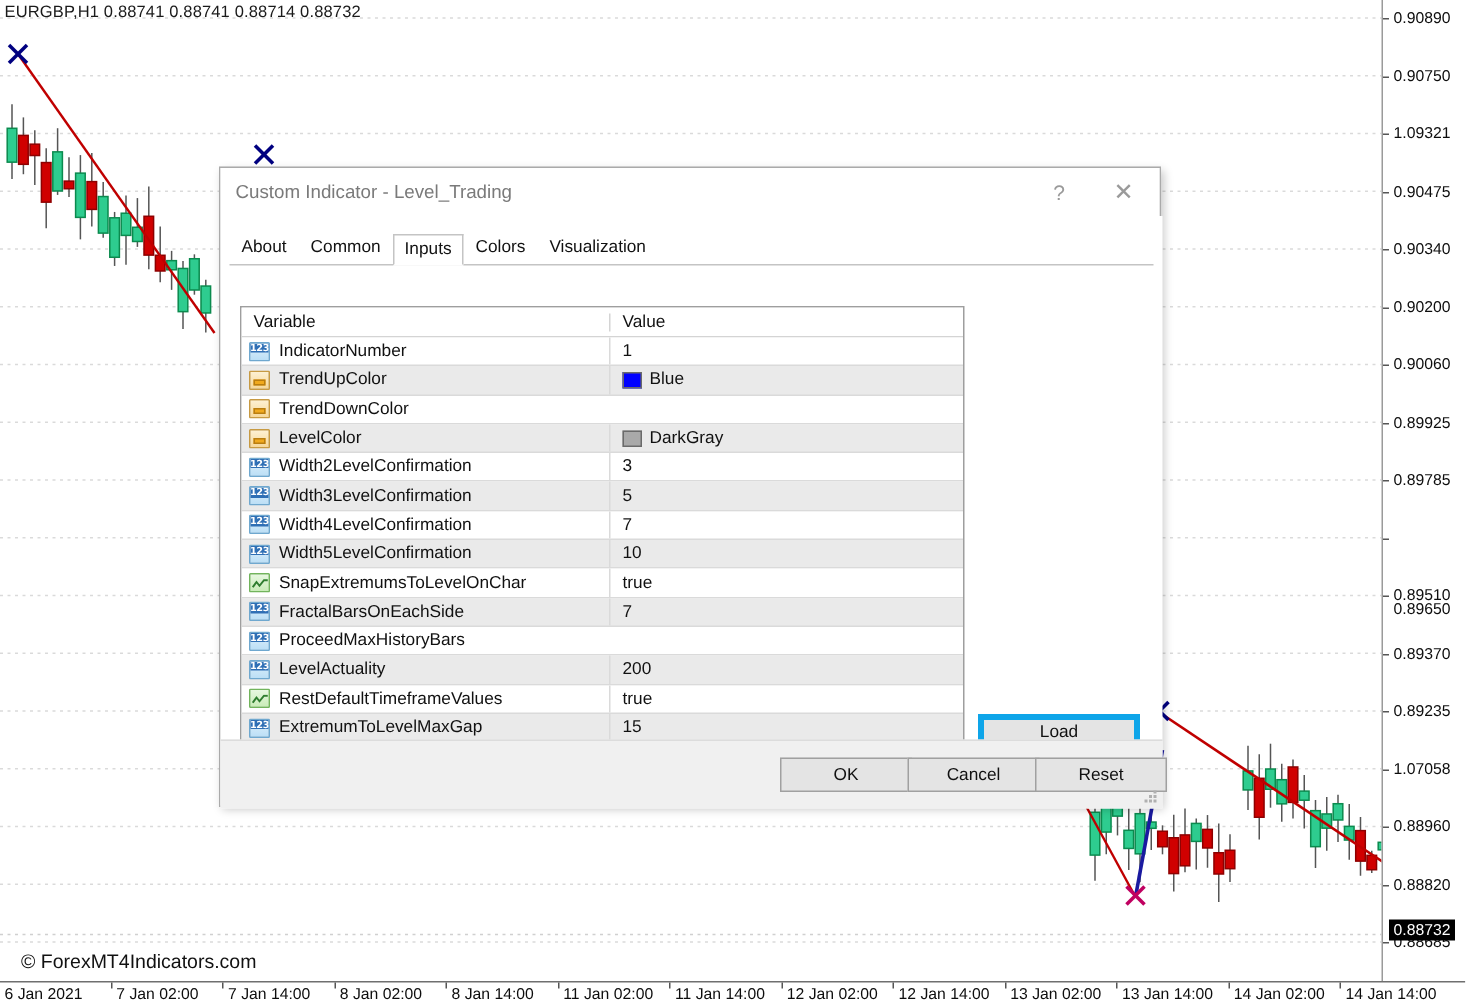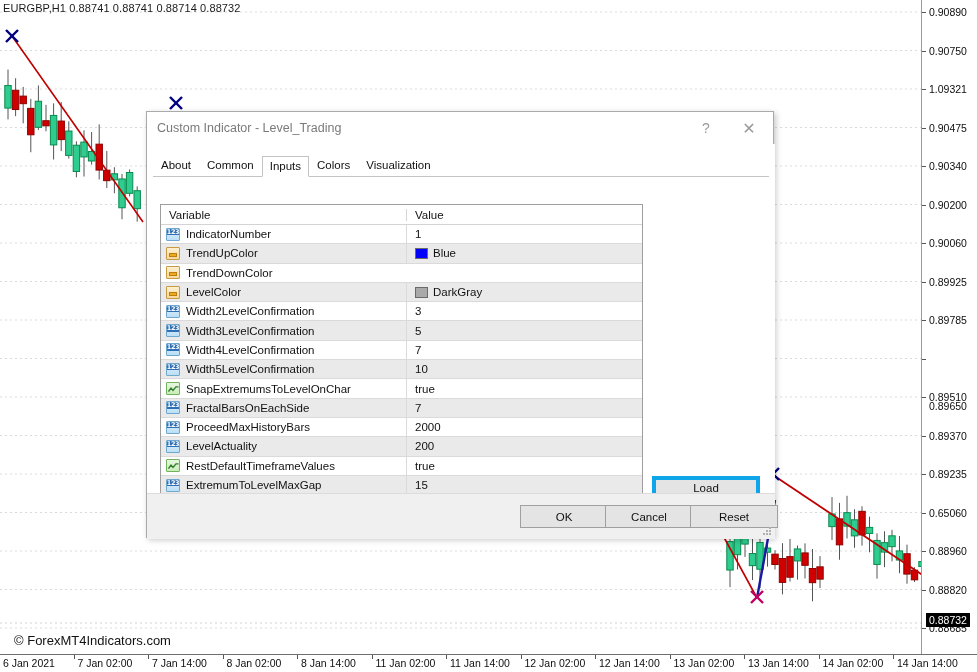--- a/index.html
+++ b/index.html
@@ -516,21 +516,21 @@
         <div class="price-label" style="top: 320px;">0.89785</div>
         <div class="price-tick" style="top: 358.5px;"></div>
         <div class="price-label" style="top: 374px; margin-top: 32px;">0.89650</div>
         <div class="price-tick" style="top: 397px;"></div>
         <div class="price-label" style="top: 397px;">0.89510</div>
         <div class="price-tick" style="top: 435.5px;"></div>
         <div class="price-label" style="top: 435.5px;">0.89370</div>
         <div class="price-tick" style="top: 474px;"></div>
         <div class="price-label" style="top: 474px;">0.89235</div>
         <div class="price-tick" style="top: 512.5px;"></div>
-        <div class="price-label" style="top: 512.5px;">0.65060</div>
+        <div class="price-label" style="top: 512.5px;">1.07058</div>
         <div class="price-tick" style="top: 551px;"></div>
         <div class="price-label" style="top: 551px;">0.88960</div>
         <div class="price-tick" style="top: 589.5px;"></div>
         <div class="price-label" style="top: 589.5px;">0.88820</div>
         <div class="price-tick" style="top: 628px;"></div>
         <div class="price-label" style="top: 628px;">0.88685</div>
         <div class="price-label current" style="top: 620px;">0.88732</div>
       </div>
     <div id="time-scale">
         <div class="time-label" style="left: 3px;">6 Jan 2021</div>
@@ -696,23 +696,20 @@
                 <span class="val-label">7</span>
               </div>
             </div>
             <div class="trow odd">
               <div class="cell-var">
                 <span class="ticon int">
                   <span class="glyph">123</span>
                 </span>
                 <span class="var-label">ProceedMaxHistoryBars</span>
               </div>
-              <div class="cell-val">
-                <span class="val-label">2000</span>
-              </div>
             </div>
             <div class="trow even">
               <div class="cell-var">
                 <span class="ticon int">
                   <span class="glyph">123</span>
                 </span>
                 <span class="var-label">LevelActuality</span>
               </div>
               <div class="cell-val">
                 <span class="val-label">200</span>

